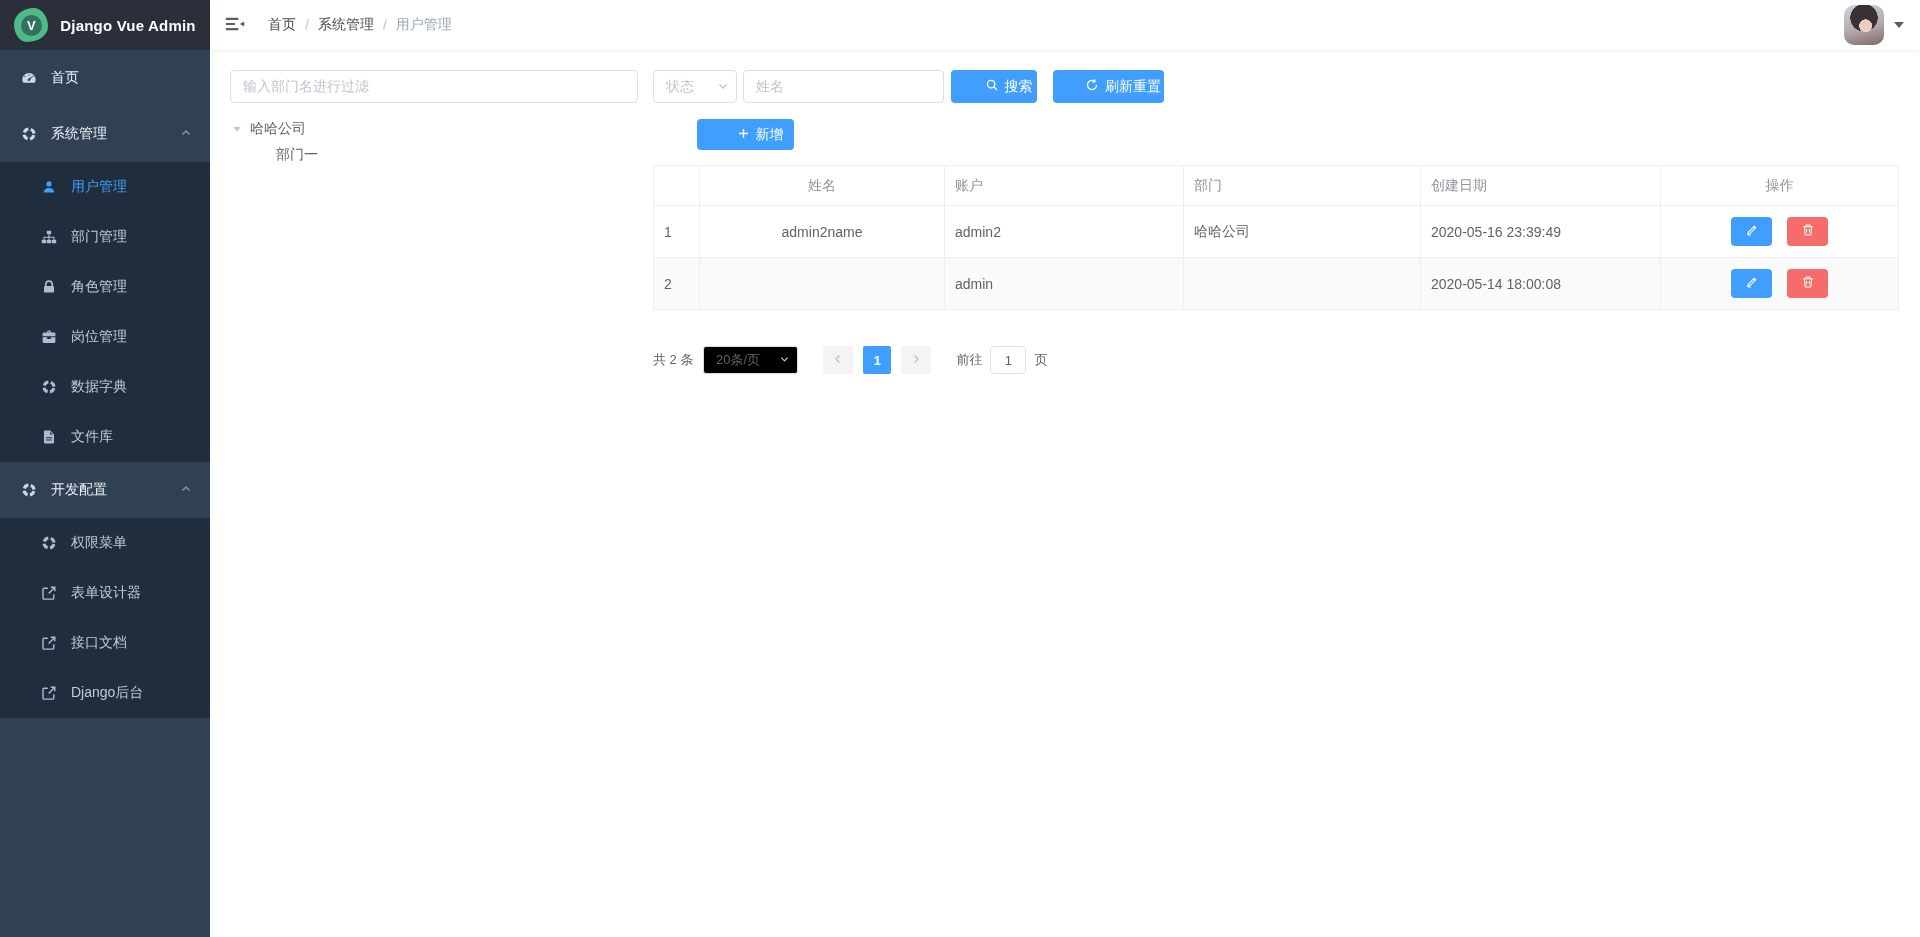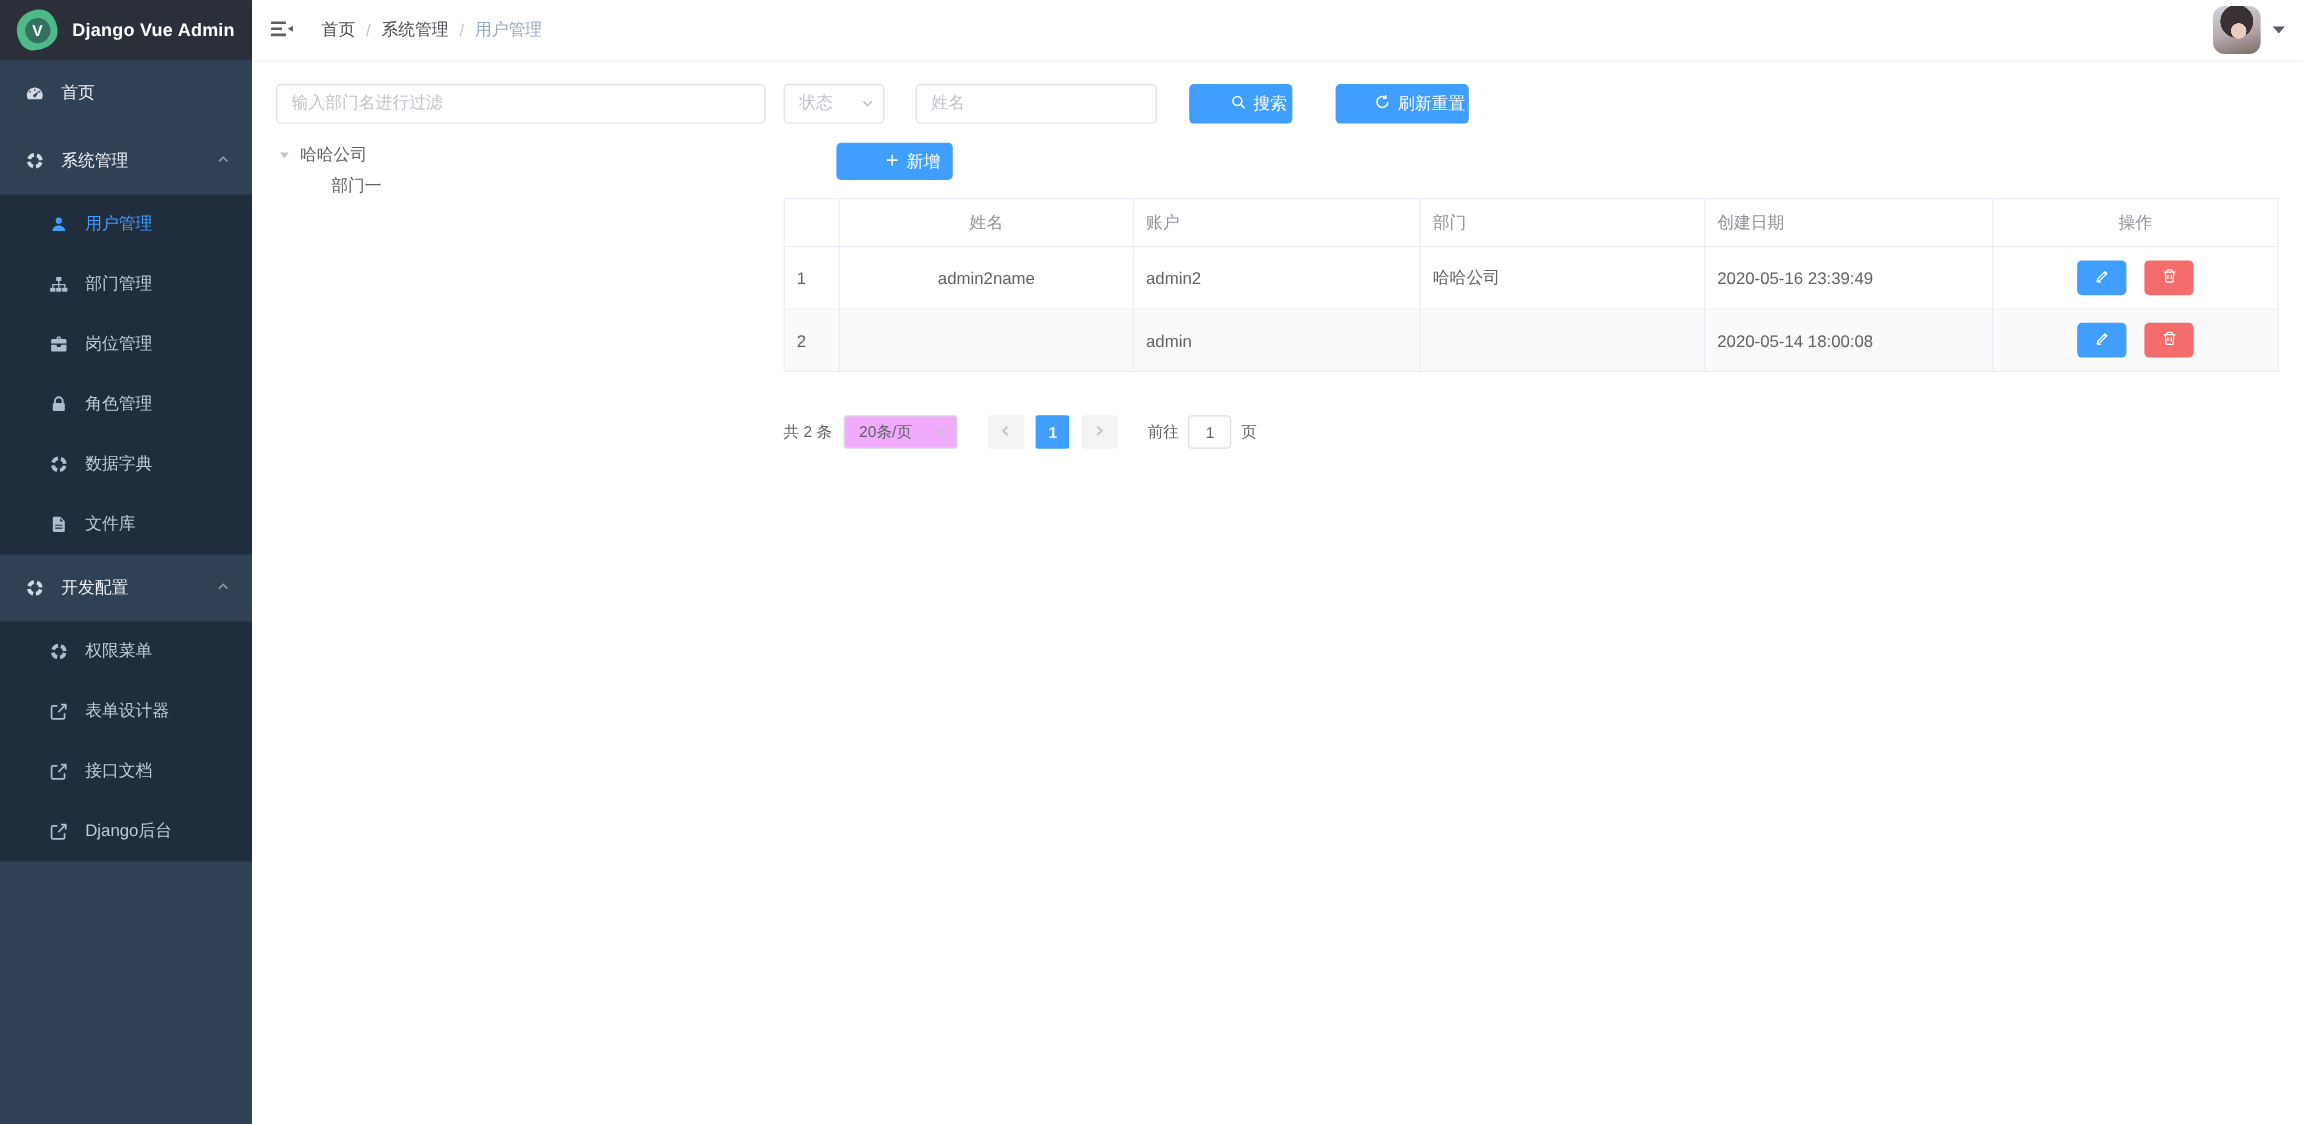--- a/index.html
+++ b/index.html
@@ -56,21 +56,21 @@
   .text-input::placeholder { color:#c0c4cc; }
   .dept-input { width:100%; }
 
   
   .tree { margin-top:13px; }
   .tree-node { display:flex; align-items:center; height:26px; cursor:pointer; color:#606266; }
   .tree-caret { width:14px; display:flex; justify-content:center; margin-right:6px; }
   .tree-child { padding-left:46px; }
 
   
-  .filter-row { display:flex; align-items:center;gap:20px; }
+  .filter-row { display:flex; align-items:center; }
   .select-wrap { position:relative; }
   .status-select { width:84px; padding-right:26px; cursor:pointer; }
   .select-arrow { position:absolute; right:8px; top:50%; transform:translateY(-50%); pointer-events:none; }
   .name-input { width:201px; margin-left:6px; }
   .btn { display:inline-flex; align-items:center; justify-content:center; gap:6px; border:none;
     border-radius:4px; background:#409EFF; color:#fff; font-size:14px; cursor:pointer; font-family:inherit;padding-left:29px; }
   .btn-search { width:86px; height:33px; margin-left:7px; }
   .btn-reset  { width:111px; height:33px; margin-left:16px; }
   .btn-add    { width:97px; height:31px; margin-top:16px;margin-left:44px; }
 
@@ -89,21 +89,21 @@
   .op-cell { text-align:center; }
   .op-btn { display:inline-flex; align-items:center; justify-content:center; width:41px; height:29px;
     border:none; border-radius:4px; cursor:pointer; }
   .op-edit { background:#409EFF; margin-right:15px; }
   .op-del  { background:#f56c6c; }
 
   
   .pagination { margin-top:36px; display:flex; align-items:center; font-size:13px; color:#606266; }
   .pg-total { margin-right:10px; }
   .pg-size { position:relative; width:95px; height:28px; border:1px solid #d8dce3; border-radius:3px;
-    display:flex; align-items:center; justify-content:center; padding-right:26px; cursor:pointer; background:#f0abfc; }
+    display:flex; align-items:center; justify-content:center; padding-right:26px; cursor:pointer; background:#000000; }
   .pg-size .select-arrow { right:7px; }
   .pager { display:flex; align-items:center; margin-left:25px; }
   .pg-arrow { width:30px; height:28px; background:#f4f4f5; border:none; border-radius:2px;
     display:flex; align-items:center; justify-content:center; cursor:pointer; }
   .pg-page { width:28px; height:28px; margin:0 10px; background:#409EFF; color:#fff; border:none;
     border-radius:2px; font-size:13px; font-weight:bold; display:flex; align-items:center; justify-content:center; cursor:pointer; }
   .pg-goto { display:flex; align-items:center; margin-left:25px; }
   .goto-input { width:36px; height:28px; border:1px solid #dcdfe6; border-radius:3px; text-align:center;
     margin:0 8px; font-size:13px; color:#606266; outline:none; font-family:inherit; }
 </style>
@@ -169,35 +169,35 @@
                   <rect x="5.8" y="10.8" width="4.4" height="3.4" rx=".6"></rect>
                   <rect x="10.8" y="10.8" width="4.4" height="3.4" rx=".6"></rect>
                 </g>
                 <path fill="none" stroke="currentColor" stroke-width="1.1" d="M8 5.2v3M3 10.8V8.2h10v2.6M8 8.2v2.6"></path>
               </svg>
           </span>
           <span class="menu-label">部门管理</span>
         </div>
         <div class="menu-item">
           <span class="mi-icon">
+            <svg width="16" height="16" viewBox="0 0 16 16">
+                <path fill="none" stroke="currentColor" stroke-width="1.6" d="M4.8 7.2V5.3a3.2 3.2 0 0 1 6.4 0v1.9"></path>
+                <rect x="3" y="6.9" width="10" height="6.7" rx="1.2" fill="currentColor"></rect>
+              </svg>
+          </span>
+          <span class="menu-label">角色管理</span>
+        </div>
+        <div class="menu-item">
+          <span class="mi-icon">
             <svg width="16" height="16" viewBox="0 0 16 16" fill="currentColor">
                 <path d="M6.2 3.6v-.9c0-.7.6-1.2 1.2-1.2h1.2c.7 0 1.2.6 1.2 1.2v.9h3.4c.7 0 1.2.6 1.2 1.2v2.4H1.6V4.8c0-.7.6-1.2 1.2-1.2h3.4zm1.2-.9v.9h1.2v-.9H7.4z"></path>
                 <path d="M1.6 8.3h4.6v1.1c0 .4.3.7.6.7h2.4c.3 0 .6-.3.6-.7V8.3h4.6v4.5c0 .7-.6 1.2-1.2 1.2H2.8c-.7 0-1.2-.6-1.2-1.2z"></path>
               </svg>
           </span>
           <span class="menu-label">岗位管理</span>
-        </div>
-        <div class="menu-item">
-          <span class="mi-icon">
-            <svg width="16" height="16" viewBox="0 0 16 16">
-                <path fill="none" stroke="currentColor" stroke-width="1.6" d="M4.8 7.2V5.3a3.2 3.2 0 0 1 6.4 0v1.9"></path>
-                <rect x="3" y="6.9" width="10" height="6.7" rx="1.2" fill="currentColor"></rect>
-              </svg>
-          </span>
-          <span class="menu-label">角色管理</span>
         </div>
         <div class="menu-item">
           <span class="mi-icon">
             <svg width="16" height="16" viewBox="0 0 16 16">
                 <circle cx="8" cy="8" r="5" fill="none" stroke="currentColor" stroke-width="3.1" stroke-dasharray="5.3 2.55" stroke-dashoffset="6.575"></circle>
               </svg>
           </span>
           <span class="menu-label">数据字典</span>
         </div>
         <div class="menu-item">

